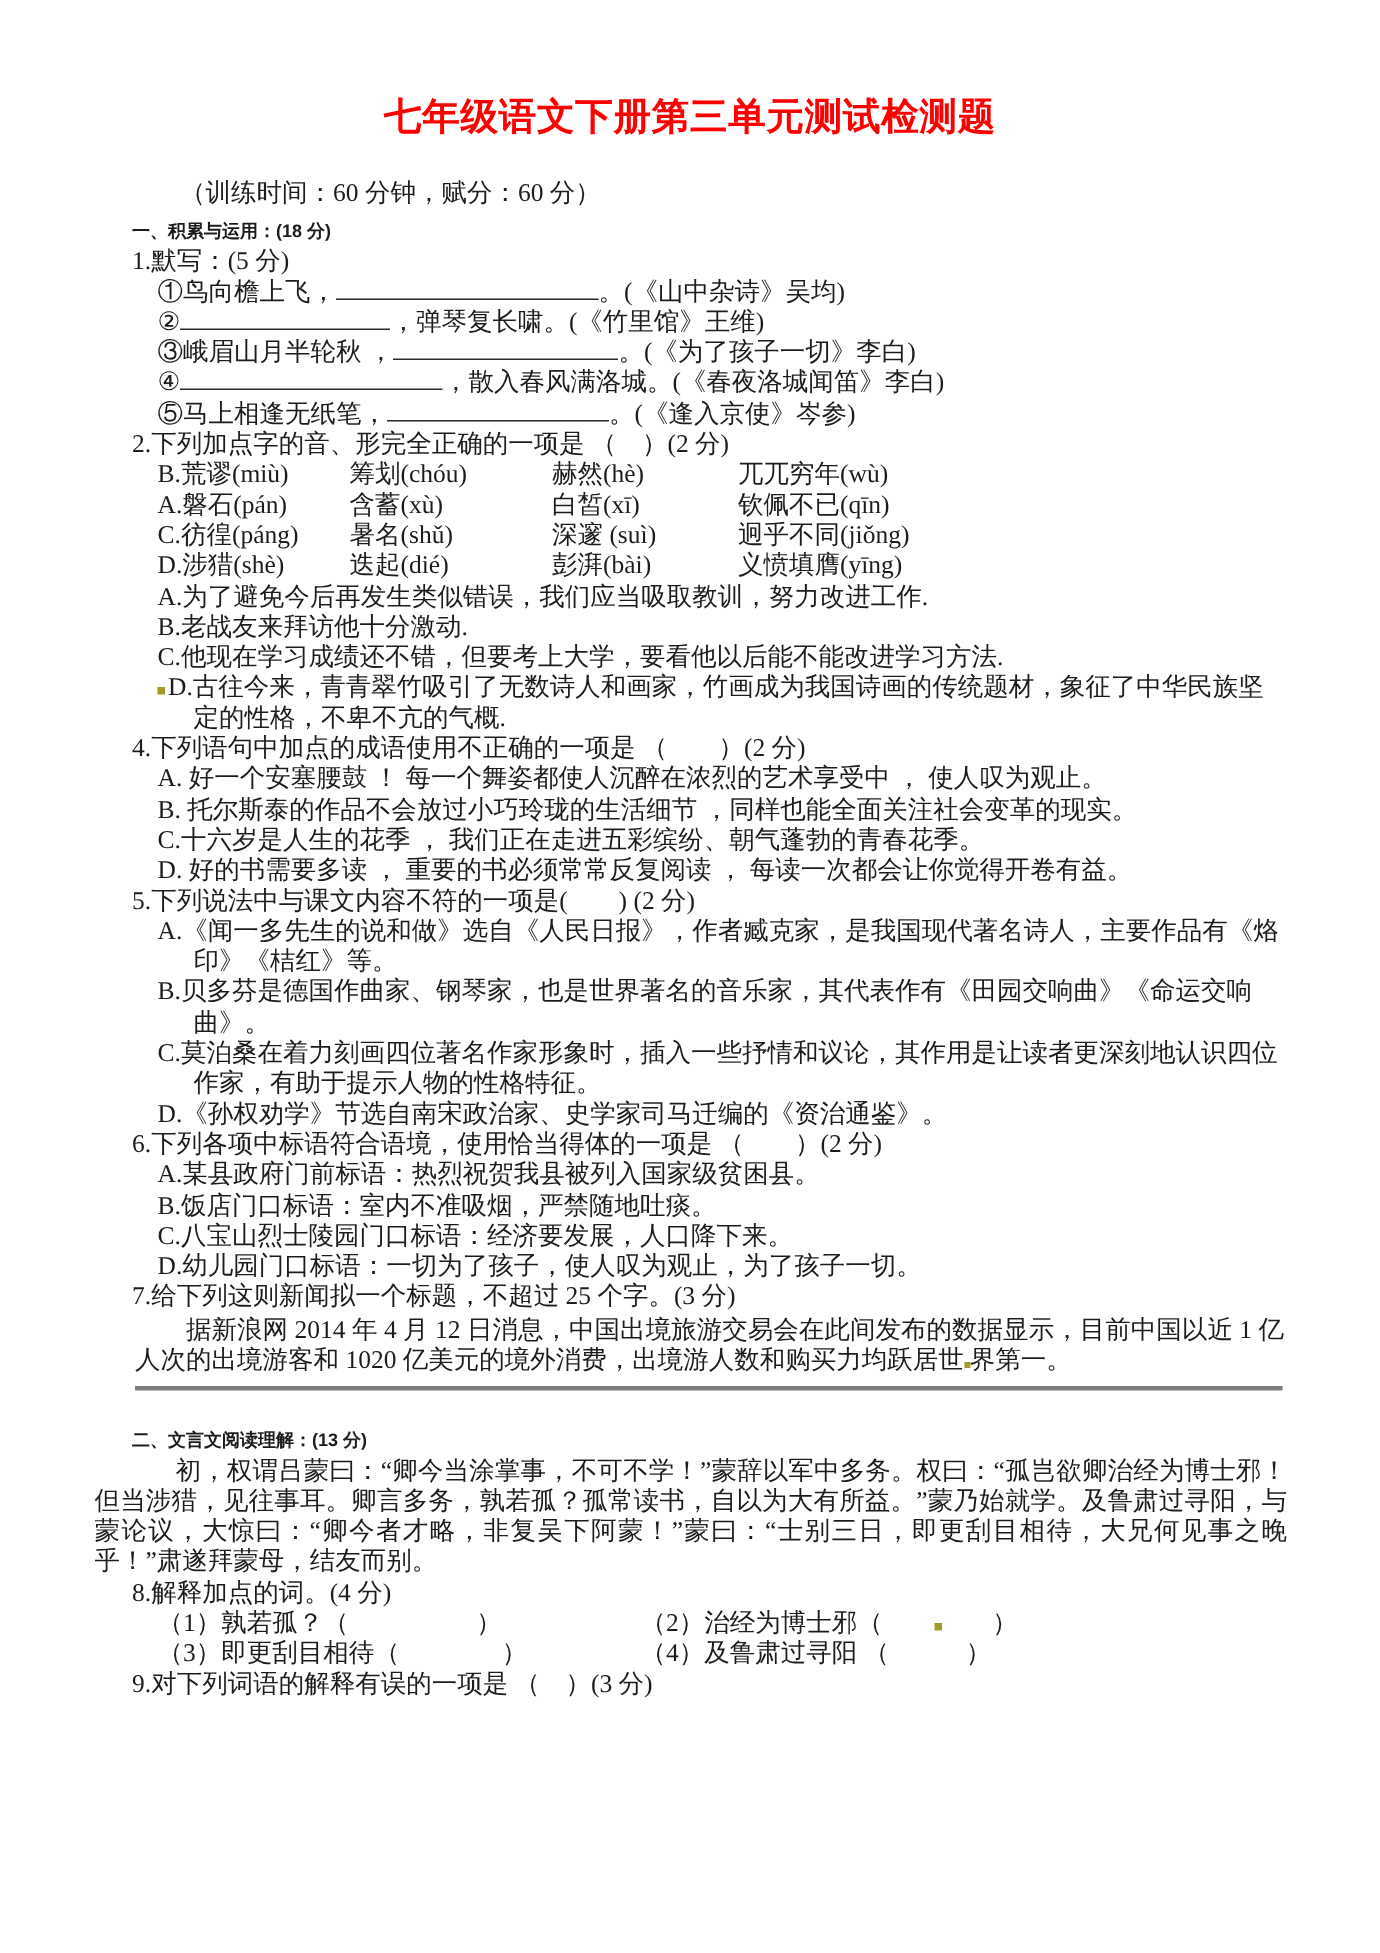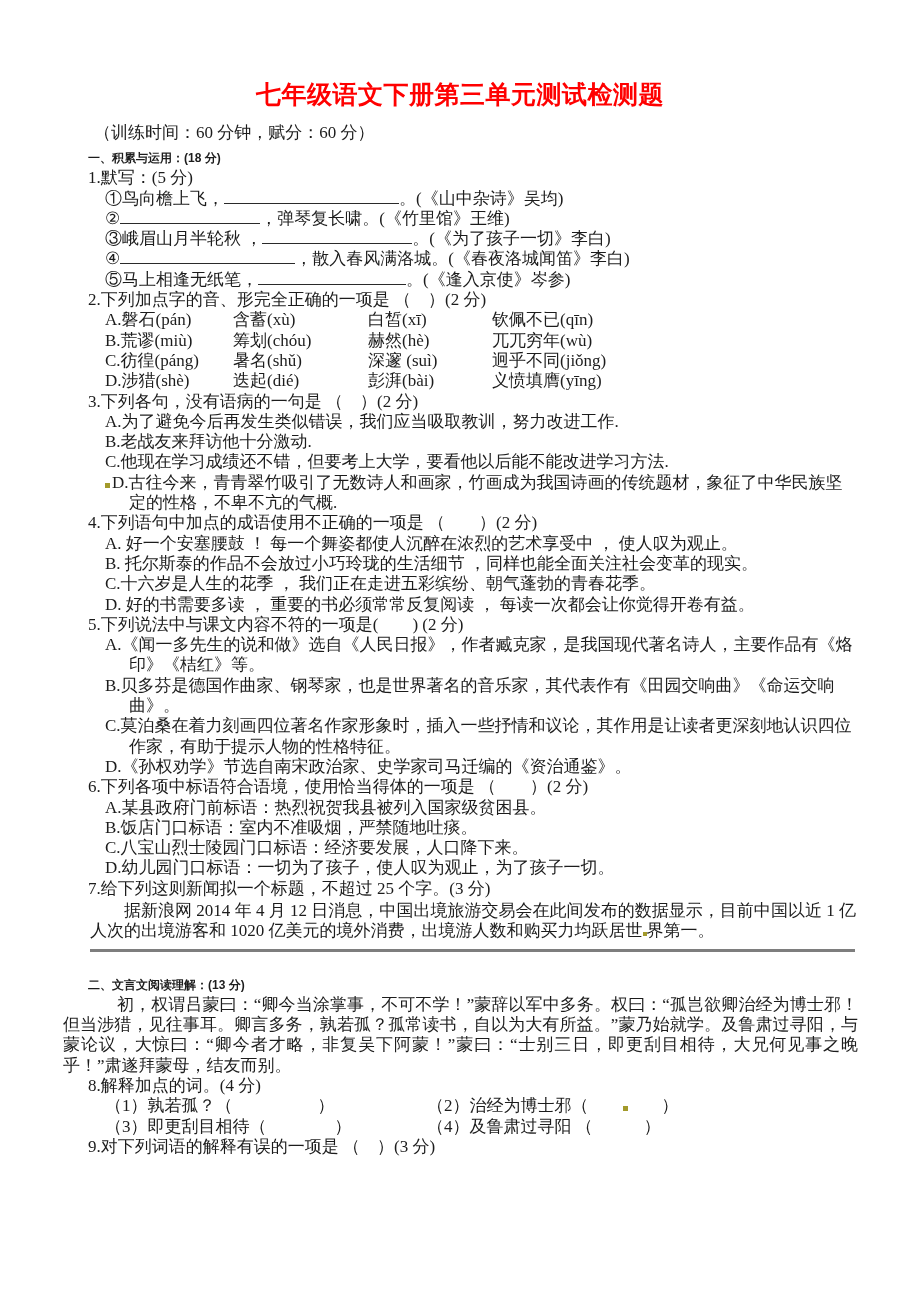--- a/index.html
+++ b/index.html
@@ -15,32 +15,32 @@
     height:1302px;
     background:#ffffff;
     color:var(--ink);
     font-family:"Liberation Serif","DejaVu Serif",serif;
     font-size:17px;
     line-height:20.3px;
     overflow:hidden;
   }
   .title{
     margin:0;
-    padding-top:80px;
+    padding-top:64px;
     text-align:center;
     color:var(--title-color);
     font-family:"Liberation Sans","DejaVu Sans",sans-serif;
     font-weight:700;
     font-size:25px;
     line-height:28px;
     letter-spacing:0.5px;
   }
   .subtitle{
-    margin-top:15px;
-    padding-left:94px;
+    margin-top:27px;
+    padding-left:120px;
     line-height:19px;
   }
   .content{
     margin-left:88px;
     width:770px;
   }
   .sec-heading{
     margin-top:6px;
     font-family:"Liberation Sans","DejaVu Sans",sans-serif;
     font-weight:700;
@@ -108,45 +108,44 @@
 
     <div class="q-label">1.默写：(5 分)</div>
     <div class="indent"><span>①鸟向檐上飞，</span><span class="blank b1"></span><span>。(《山中杂诗》吴均)</span></div>
     <div class="indent"><span>②</span><span class="blank b2"></span><span>，弹琴复长啸。(《竹里馆》王维)</span></div>
     <div class="indent"><span>③峨眉山月半轮秋 ，</span><span class="blank b3"></span><span>。(《为了孩子一切》李白)</span></div>
     <div class="indent"><span>④</span><span class="blank b4"></span><span>，散入春风满洛城。(《春夜洛城闻笛》李白)</span></div>
     <div class="indent"><span>⑤马上相逢无纸笔，</span><span class="blank b5"></span><span>。(《逢入京使》岑参)</span></div>
 
     <div class="q-label">2.下列加点字的音、形完全正确的一项是 （　）(2 分)</div>
     <div class="grid4">
+      <span>B.荒谬(miù)</span>
+      <span>筹划(chóu)</span>
+      <span>赫然(hè)</span>
+      <span>兀兀穷年(wù)</span>
+    </div>
+    <div class="grid4">
       <span>A.磐石(pán)</span>
       <span>含蓄(xù)</span>
       <span>白皙(xī)</span>
       <span>钦佩不已(qīn)</span>
-    </div>
-    <div class="grid4">
-      <span>B.荒谬(miù)</span>
-      <span>筹划(chóu)</span>
-      <span>赫然(hè)</span>
-      <span>兀兀穷年(wù)</span>
     </div>
     <div class="grid4">
       <span>C.彷徨(páng)</span>
       <span>暑名(shǔ)</span>
       <span>深邃 (suì)</span>
       <span>迥乎不同(jiǒng)</span>
     </div>
     <div class="grid4">
       <span>D.涉猎(shè)</span>
       <span>迭起(dié)</span>
       <span>彭湃(bài)</span>
       <span>义愤填膺(yīng)</span>
     </div>
 
-    <div class="q-label">3.下列各句，没有语病的一句是 （　）(2 分)</div>
     <div class="opt">A.为了避免今后再发生类似错误，我们应当吸取教训，努力改进工作.</div>
     <div class="opt">B.老战友来拜访他十分激动.</div>
     <div class="opt">C.他现在学习成绩还不错，但要考上大学，要看他以后能不能改进学习方法.</div>
     <div class="opt"><span class="sq lead"></span><span>D.古往今来，青青翠竹吸引了无数诗人和画家，竹画成为我国诗画的传统题材，象征了中华民族坚定的性格，不卑不亢的气概.</span></div>
 
     <div class="q-label">4.下列语句中加点的成语使用不正确的一项是 （　　）(2 分)</div>
     <div class="opt">A. 好一个安塞腰鼓 ！ 每一个舞姿都使人沉醉在浓烈的艺术享受中 ， 使人叹为观止。</div>
     <div class="opt">B. 托尔斯泰的作品不会放过小巧玲珑的生活细节 ，同样也能全面关注社会变革的现实。</div>
     <div class="opt">C.十六岁是人生的花季 ， 我们正在走进五彩缤纷、朝气蓬勃的青春花季。</div>
     <div class="opt">D. 好的书需要多读 ， 重要的书必须常常反复阅读 ， 每读一次都会让你觉得开卷有益。</div>

